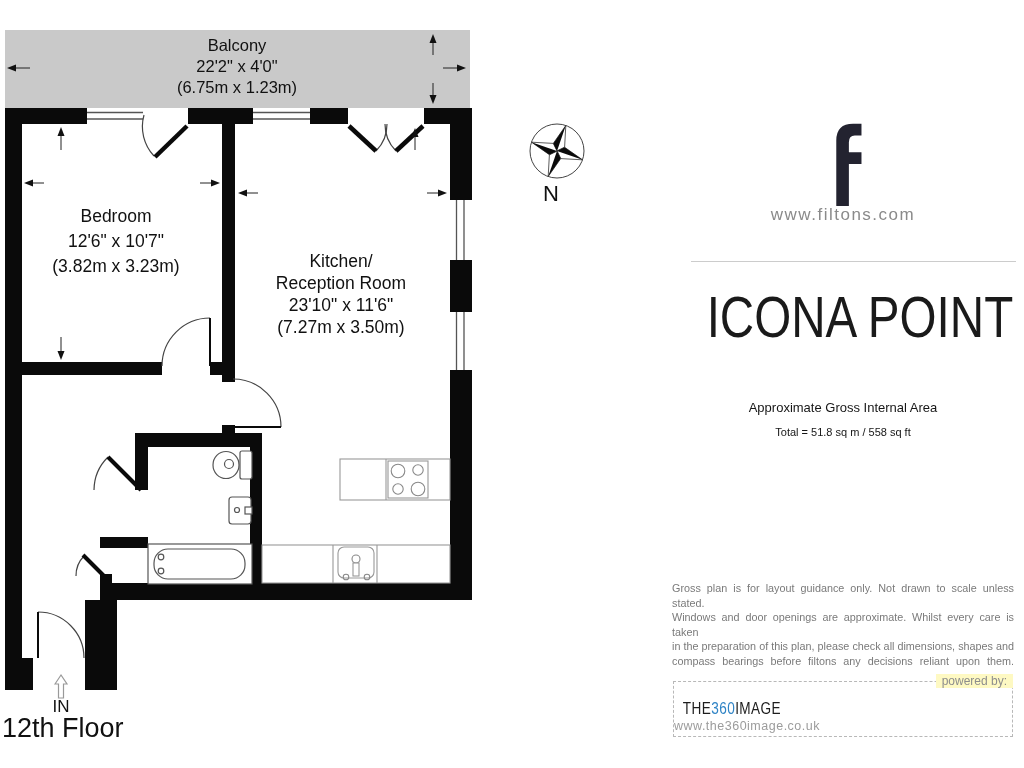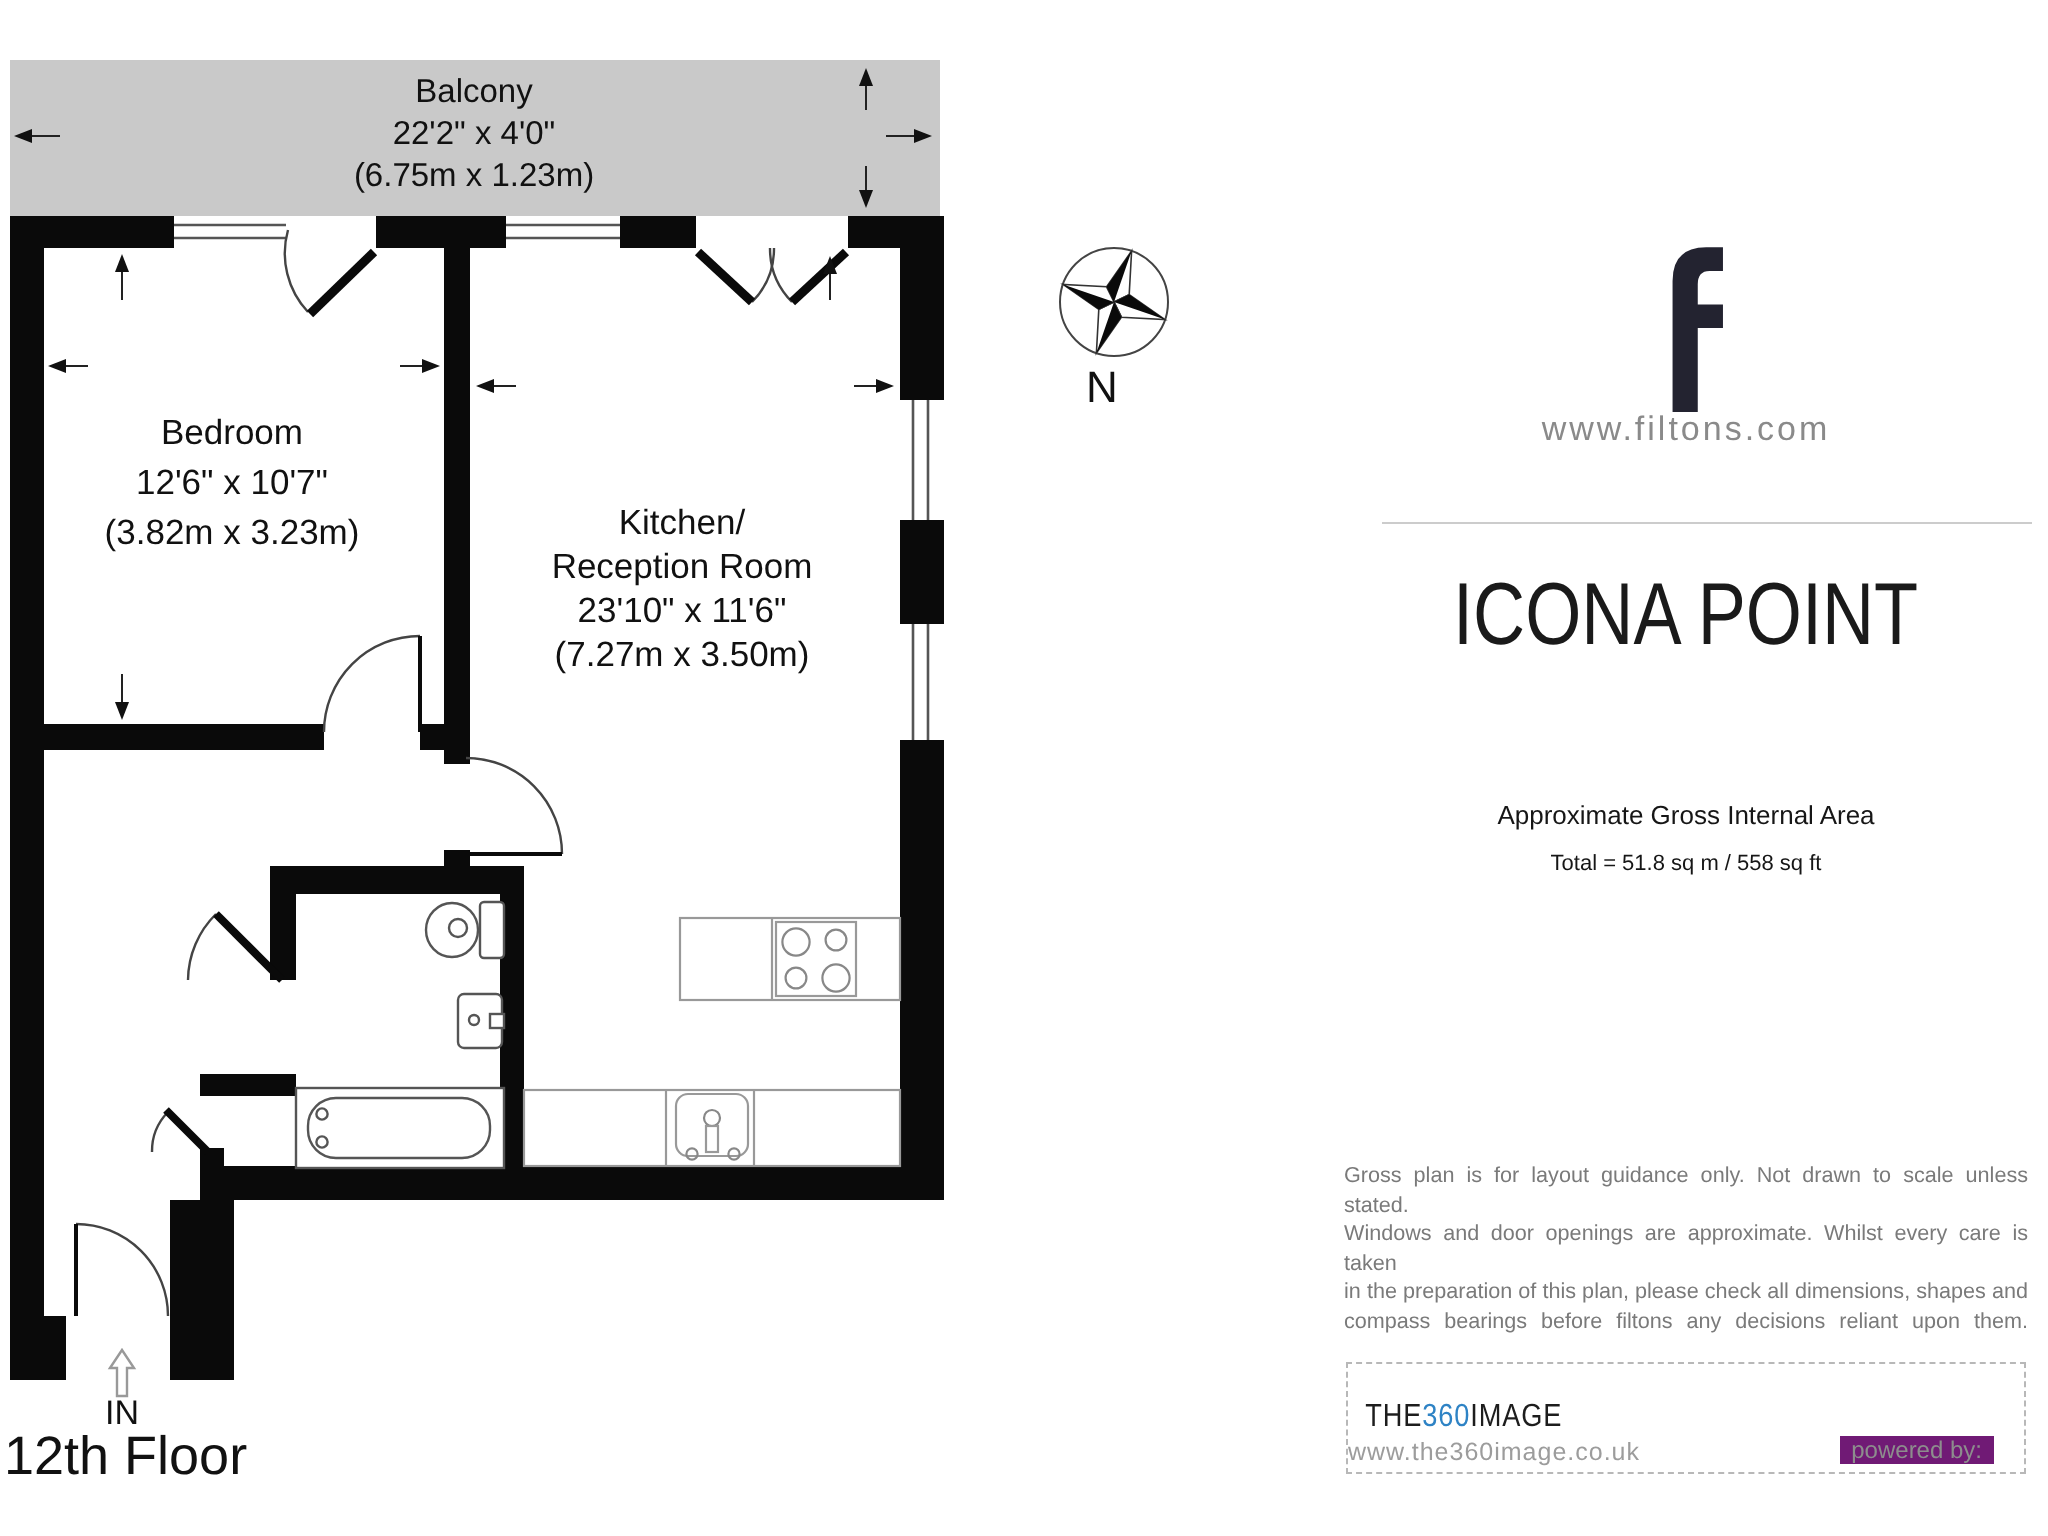--- a/index.html
+++ b/index.html
@@ -4,29 +4,29 @@
 <style>
   html,body{margin:0;padding:0;background:#fff;}
   .stage{position:relative;width:1024px;height:768px;background:#ffffff;overflow:hidden;
          font-family:"Liberation Sans",sans-serif;color:#111;}
   .abs{position:absolute;}
   svg text{font-family:"Liberation Sans",sans-serif;fill:#111;}
   
   .rcol-center{left:673px;width:340px;text-align:center;}
   .filtons-url{top:205px;font-family:Liberation Sans, sans-serif;font-size:17px;letter-spacing:1.5px;color:#8a8a8a;}
   .divider{top:261px;left:691px;width:325px;height:1px;background:#cccccc;}
-  .property-name{top:283px;font-size:44px;font-weight:400;color:#1a1a1a;white-space:nowrap;}
+  .property-name{top:283px;font-size:58px;font-weight:400;color:#1a1a1a;white-space:nowrap;}
   .property-name .squeeze{display:inline-block;transform:scaleX(0.82);transform-origin:center;}
   .area-heading{top:400px;font-size:13px;color:#161616;}
   .area-total{top:426px;font-size:11px;color:#161616;}
   .disclaimer{top:581px;left:672px;width:342px;font-size:10.8px;line-height:14.6px;color:#7a7a7a;}
   .disclaimer div{text-align:justify;text-align-last:justify;}
   .powered{top:667px;left:673px;width:340px;height:70px;}
   .brand-box{position:absolute;left:0;top:14px;width:338px;height:54px;border:1px dashed #b8b8b8;background:#fff;}
-  .powered-label{position:absolute;top:7px;right:16px;background:#701a75;padding:0 6px;font-size:12px;color:#8d8d8d;z-index:2;margin-top:44px;}
+  .powered-label{position:absolute;top:7px;right:0;background:#fef9c3;padding:0 6px;font-size:12px;color:#8d8d8d;z-index:2;}
   .brand-logo{margin-top:18px;font-size:16px;letter-spacing:0.5px;color:#1d1d1d;white-space:nowrap;}
   .brand-logo .squeeze{display:inline-block;transform:scaleX(0.85);transform-origin:center;}
   .accent{color:#2e83c5;}
   .brand-url{font-size:12.5px;color:#9c9c9c;letter-spacing:0.5px;margin-top:1px;}
 </style>
 </head>
 <body>
 
 <div class="stage">
 

